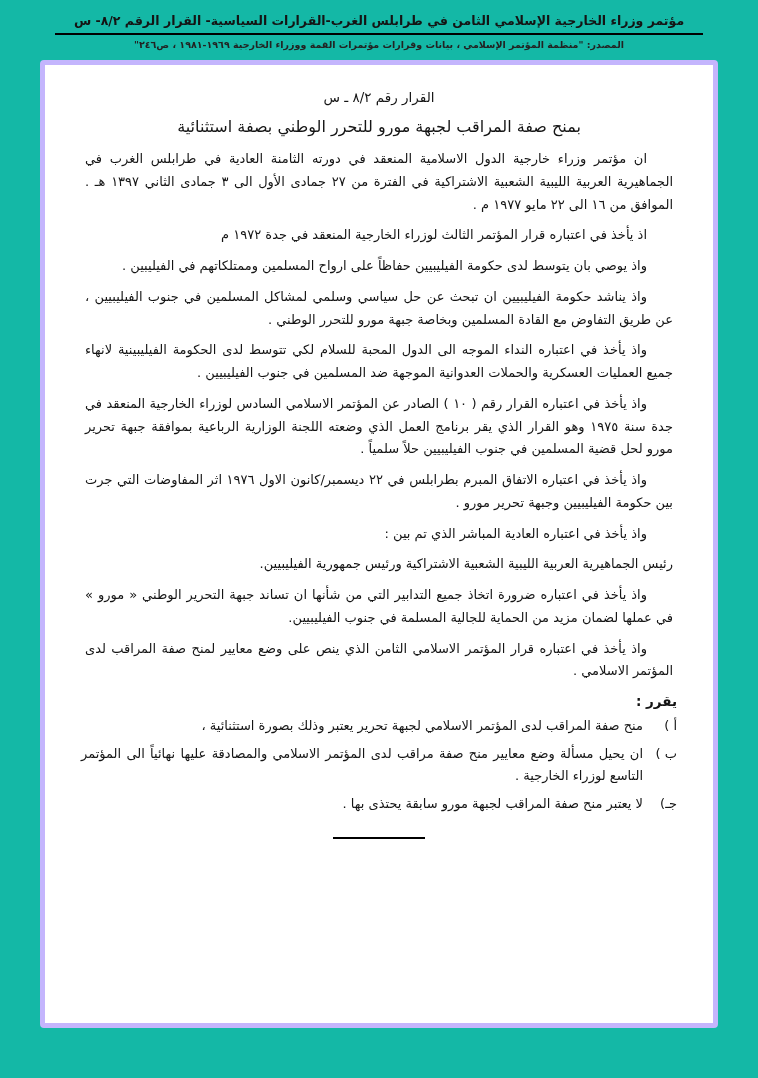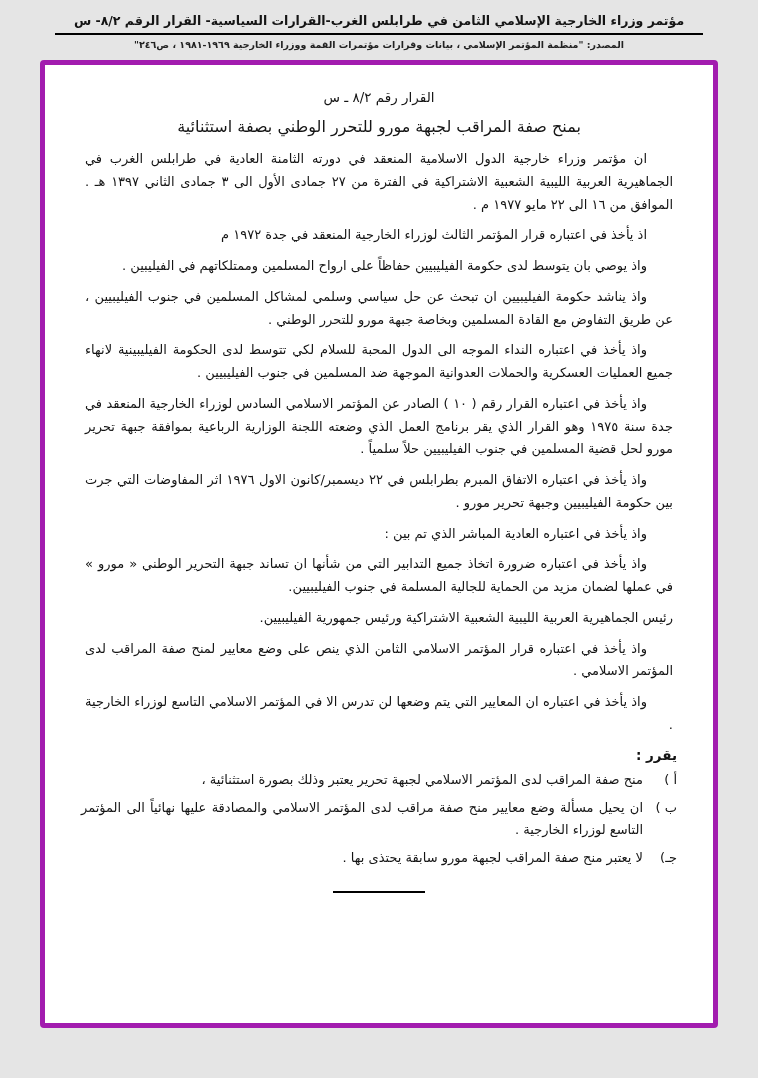--- a/index.html
+++ b/index.html
@@ -9,21 +9,21 @@
     width: 758px;
     height: 1078px;
     overflow: hidden;
     font-family: "DejaVu Sans", sans-serif;
     color: #141414;
   }
   .page {
     width: 758px;
     height: 1078px;
     position: relative;
-    background: #e5e5e5;
+    background: #14b8a6;
   }
   .header {
     direction: rtl;
     text-align: center;
     padding-top: 13px;
   }
   .header-title {
     font-size: 12.5px;
     font-weight: bold;
     padding: 0 18px;
@@ -36,21 +36,21 @@
   }
   .header-source {
     font-size: 9.5px;
     font-weight: bold;
     color: #222;
   }
   .frame {
     width: 678px;
     height: 968px;
     margin: 10px auto 0 auto;
-    border: 5px solid #a21caf;
+    border: 5px solid #c4b5fd;
     border-radius: 4px;
     box-sizing: border-box;
     padding: 16px 36px 0 36px;
     direction: rtl;
     background: #fff;
   }
   .res-title {
     text-align: center;
     font-size: 13.5px;
     margin: 8px 0 4px 0;
@@ -112,24 +112,23 @@
     <div class="res-subject">بمنح صفة المراقب لجبهة مورو للتحرر الوطني بصفة استثنائية</div>
 
     <p class="para">ان مؤتمر وزراء خارجية الدول الاسلامية المنعقد في دورته الثامنة العادية في طرابلس الغرب في الجماهيرية العربية الليبية الشعبية الاشتراكية في الفترة من ٢٧ جمادى الأول الى ٣ جمادى الثاني ١٣٩٧ هـ . الموافق من ١٦ الى ٢٢ مايو ١٩٧٧ م .</p>
     <p class="para">اذ يأخذ في اعتباره قرار المؤتمر الثالث لوزراء الخارجية المنعقد في جدة ١٩٧٢ م</p>
     <p class="para">واذ يوصي بان يتوسط لدى حكومة الفيليبيين حفاظاً على ارواح المسلمين وممتلكاتهم في الفيليبين .</p>
     <p class="para">واذ يناشد حكومة الفيليبيين ان تبحث عن حل سياسي وسلمي لمشاكل المسلمين في جنوب الفيليبيين ، عن طريق التفاوض مع القادة المسلمين وبخاصة جبهة مورو للتحرر الوطني .</p>
     <p class="para">واذ يأخذ في اعتباره النداء الموجه الى الدول المحبة للسلام لكي تتوسط لدى الحكومة الفيليبينية لانهاء جميع العمليات العسكرية والحملات العدوانية الموجهة ضد المسلمين في جنوب الفيليبيين .</p>
     <p class="para">واذ يأخذ في اعتباره القرار رقم ( ١٠ ) الصادر عن المؤتمر الاسلامي السادس لوزراء الخارجية المنعقد في جدة سنة ١٩٧٥ وهو القرار الذي يقر برنامج العمل الذي وضعته اللجنة الوزارية الرباعية بموافقة جبهة تحرير مورو لحل قضية المسلمين في جنوب الفيليبيين حلاً سلمياً .</p>
     <p class="para">واذ يأخذ في اعتباره الاتفاق المبرم بطرابلس في ٢٢ ديسمبر/كانون الاول ١٩٧٦ اثر المفاوضات التي جرت بين حكومة الفيليبيين وجبهة تحرير مورو .</p>
     <p class="para">واذ يأخذ في اعتباره العادية المباشر الذي تم بين :</p>
+    <p class="para no-indent">رئيس الجماهيرية العربية الليبية الشعبية الاشتراكية ورئيس جمهورية الفيليبيين.</p>
     <p class="para">واذ يأخذ في اعتباره ضرورة اتخاذ جميع التدابير التي من شأنها ان تساند جبهة التحرير الوطني « مورو » في عملها لضمان مزيد من الحماية للجالية المسلمة في جنوب الفيليبيين.</p>
-    <p class="para no-indent">رئيس الجماهيرية العربية الليبية الشعبية الاشتراكية ورئيس جمهورية الفيليبيين.</p>
     <p class="para">واذ يأخذ في اعتباره قرار المؤتمر الاسلامي الثامن الذي ينص على وضع معايير لمنح صفة المراقب لدى المؤتمر الاسلامي .</p>
-    <p class="para">واذ يأخذ في اعتباره ان المعايير التي يتم وضعها لن تدرس الا في المؤتمر الاسلامي التاسع لوزراء الخارجية .</p>
 
     <div class="decree">يقرر :</div>
 
     <div class="decision">
       <span class="marker">أ )</span>
       <span class="text">منح صفة المراقب لدى المؤتمر الاسلامي لجبهة تحرير يعتبر وذلك بصورة استثنائية ،</span>
     </div>
     <div class="decision">
       <span class="marker">ب )</span>
       <span class="text">ان يحيل مسألة وضع معايير منح صفة مراقب لدى المؤتمر الاسلامي والمصادقة عليها نهائياً الى المؤتمر التاسع لوزراء الخارجية .</span>

